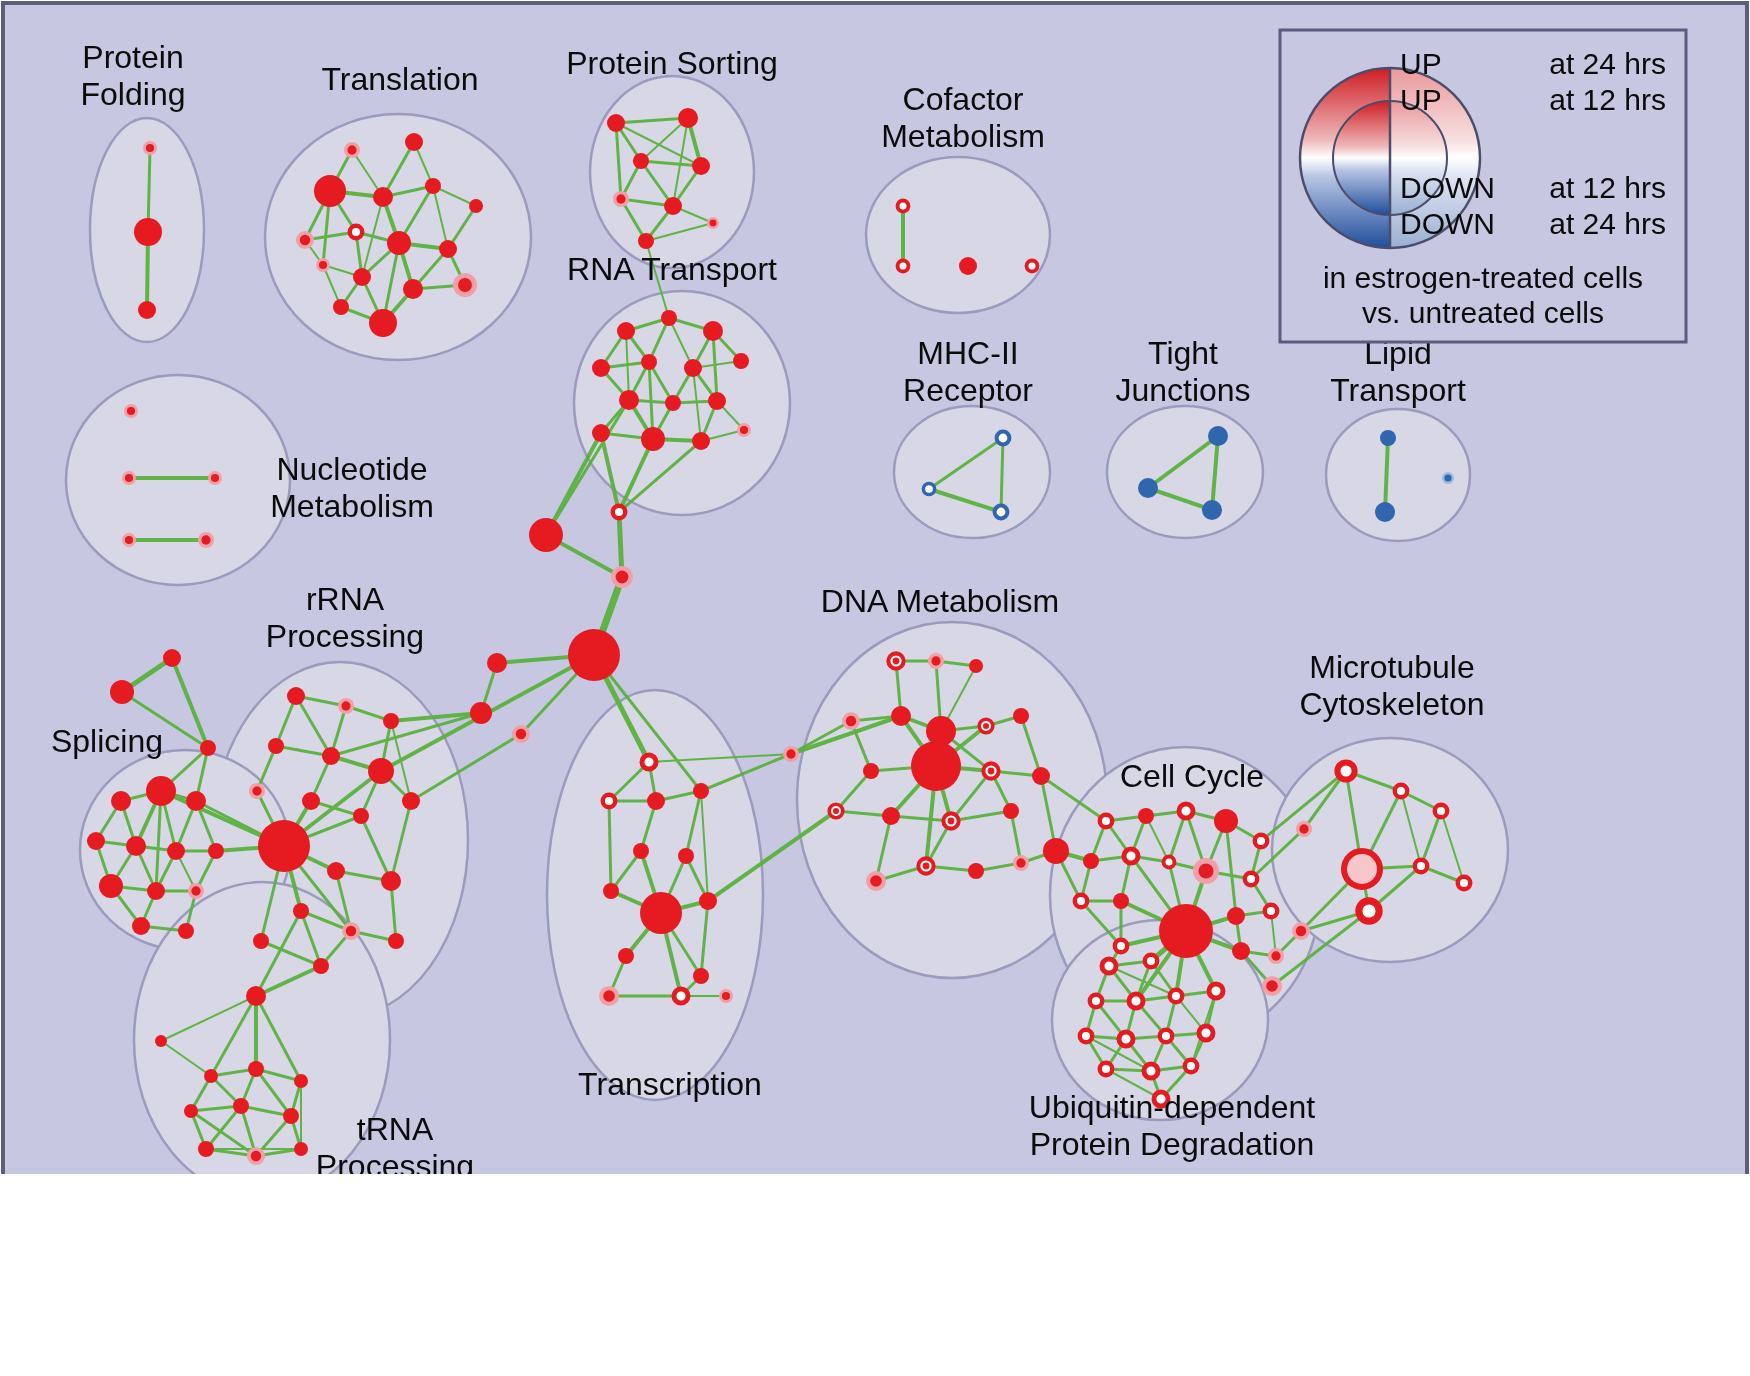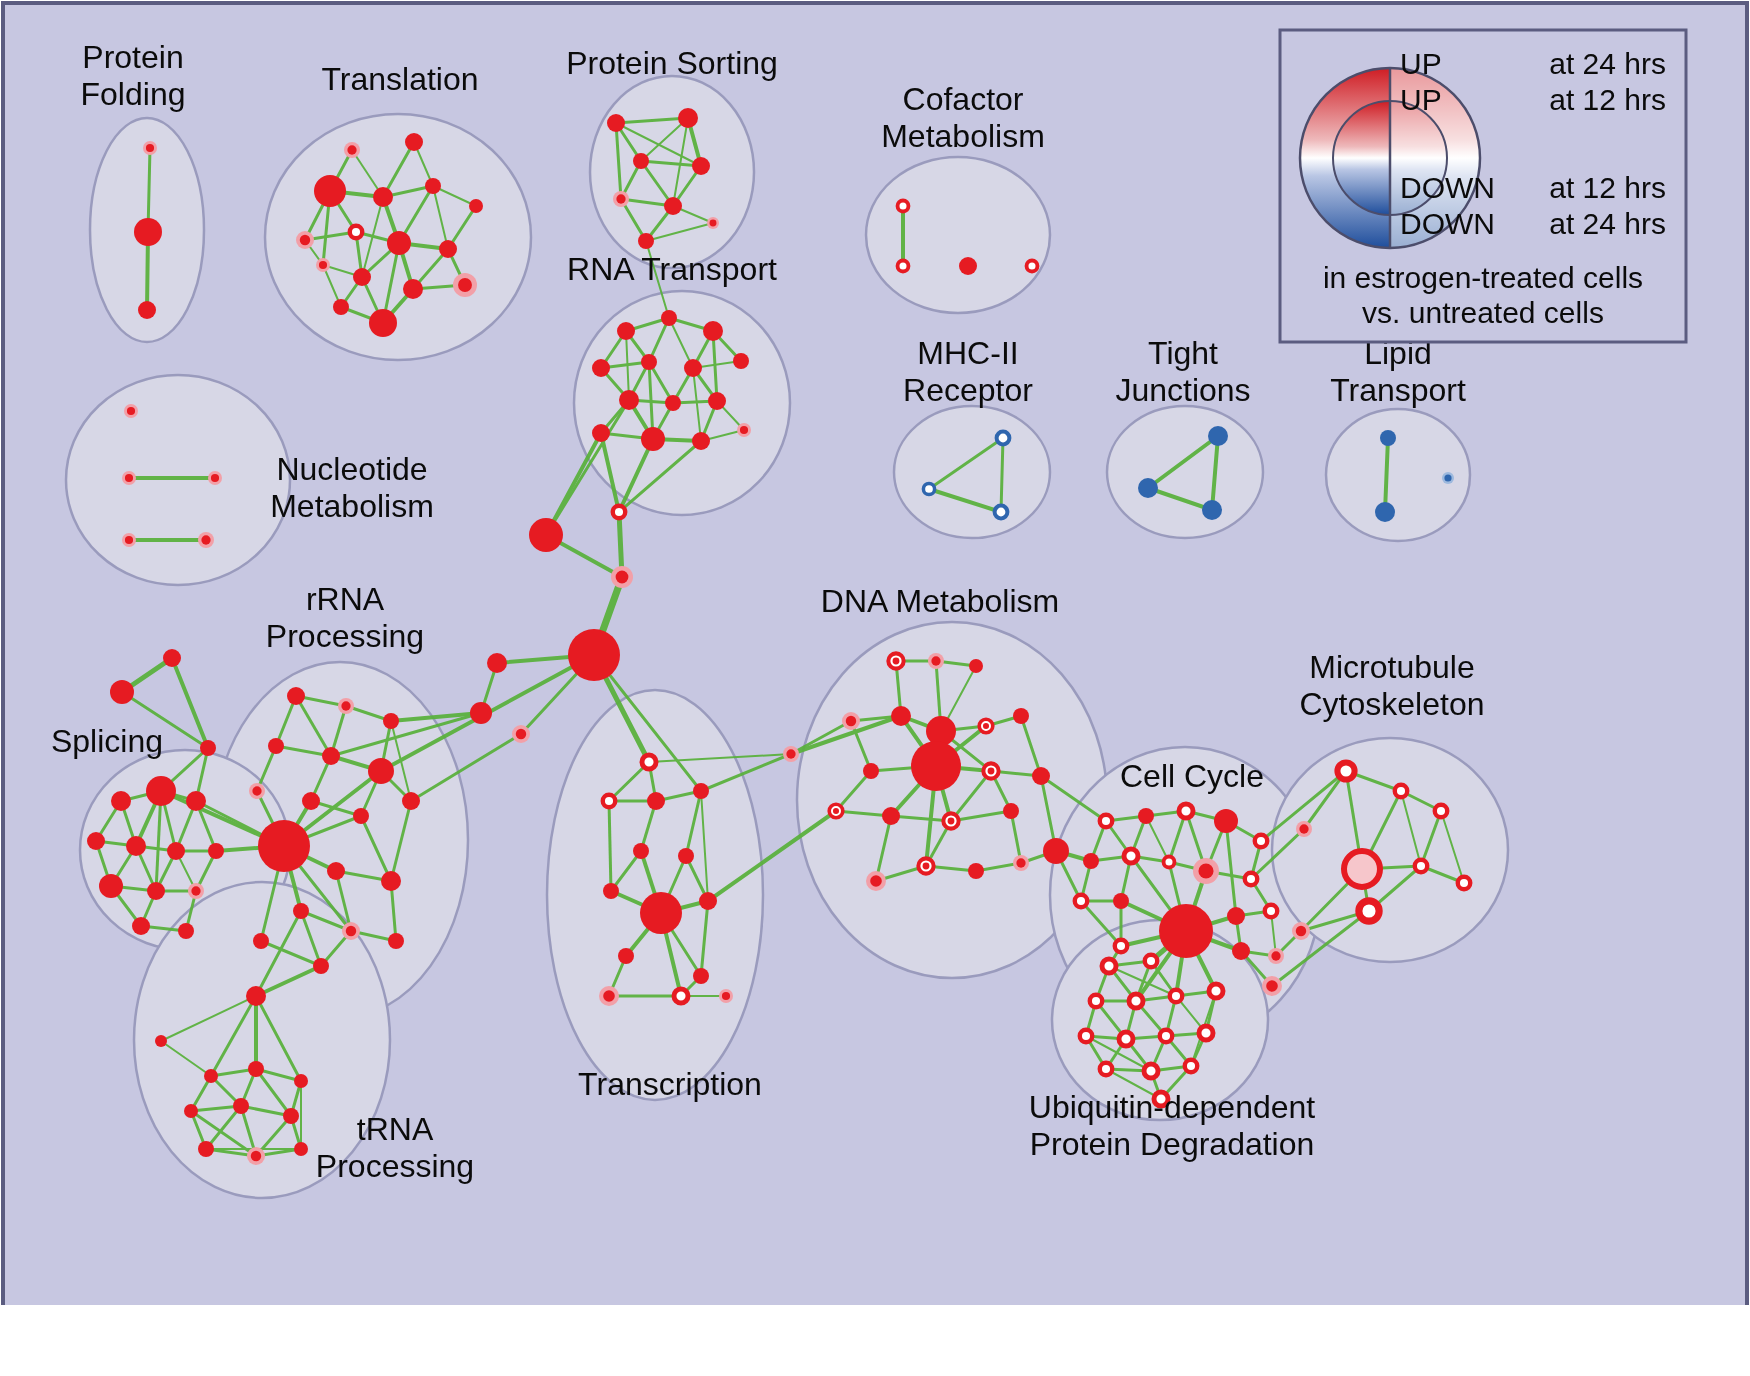--- a/index.html
+++ b/index.html
@@ -1,16 +1,16 @@
 <!DOCTYPE html>
 <html><head>
 <meta charset="utf-8">
 <style>
   html,body{margin:0;padding:0;background:#ffffff;}
-  .wrap{position:relative;width:1750px;height:1305px;font-family:"Liberation Sans",sans-serif;}
+  .wrap{position:relative;width:1750px;height:1174px;font-family:"Liberation Sans",sans-serif;}
   svg{display:block;}
   svg text{font-family:"Liberation Sans",sans-serif;fill:#0b0b0b;}
 </style>
 </head>
 <body>
 
 <div class="wrap">
   <svg id="net" width="1750" height="1376" viewBox="0 0 1750 1376">
       <defs>
         <linearGradient id="ud" x1="0" y1="0" x2="0" y2="1">

